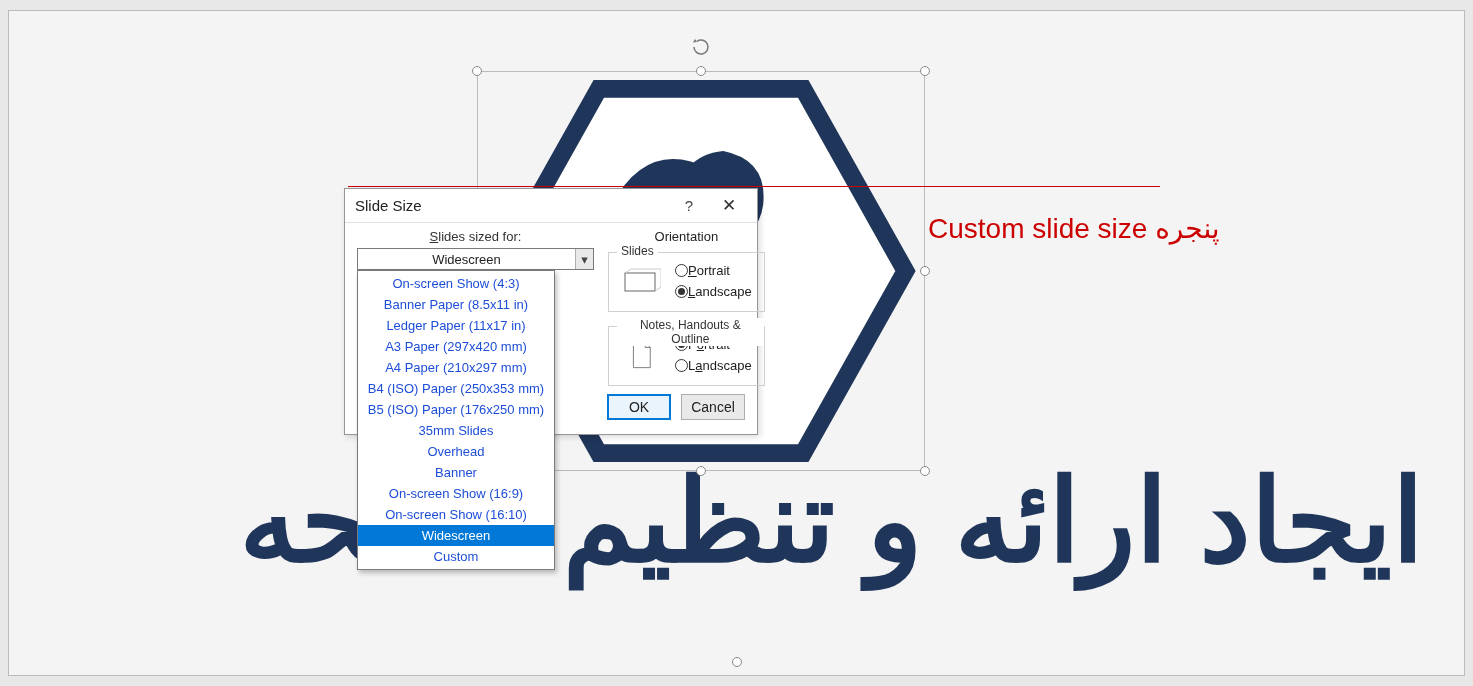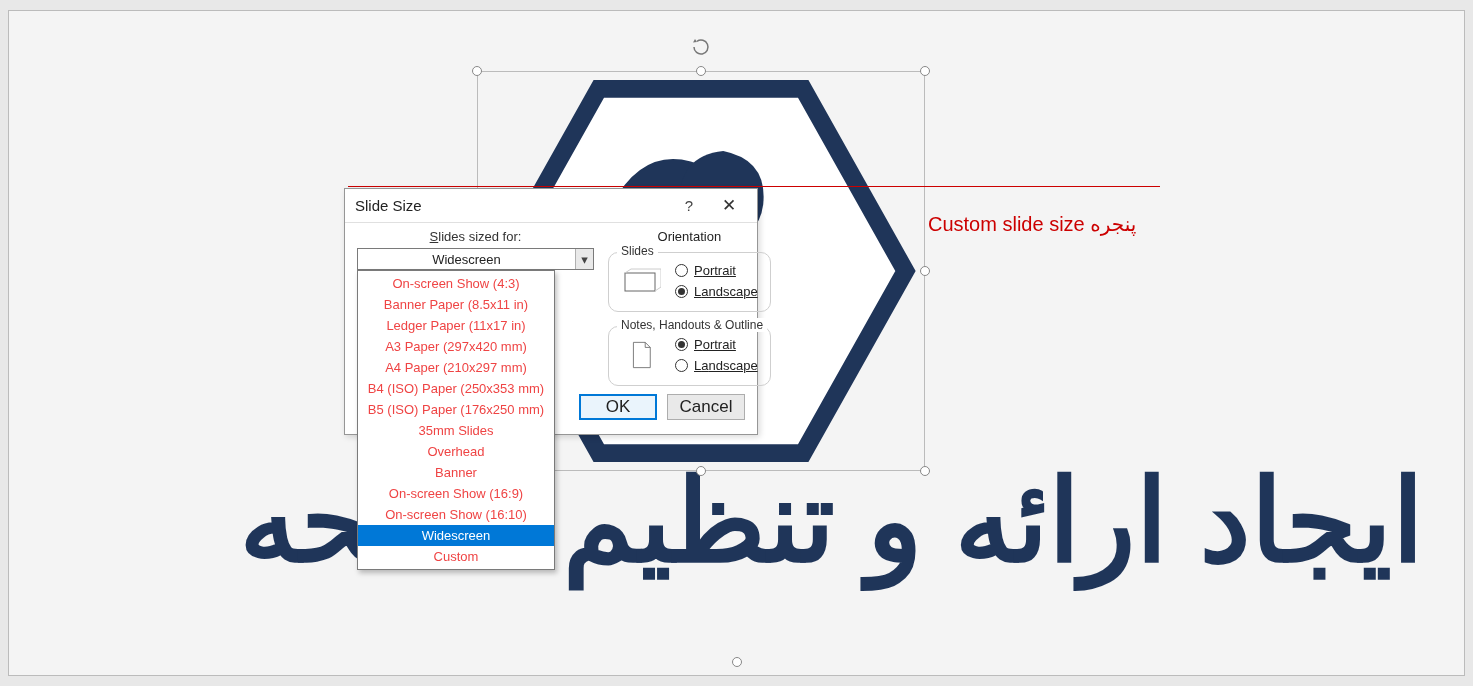--- a/index.html
+++ b/index.html
@@ -24,52 +24,52 @@
   .h-t  { left: 50%; top: -5px; margin-left: -5px; }
   .h-b  { left: 50%; bottom: -5px; margin-left: -5px; }
   .h-l  { left: -5px; top: 50%; margin-top: -5px; }
   .h-r  { right: -5px; top: 50%; margin-top: -5px; }
   .hexagon { position: absolute; inset: 0; }
   .hexagon svg { width: 100%; height: 100%; display: block; }
   .hex-fill { fill: #fff; stroke: #1f3559; stroke-width: 4; }
 
   
   .red-line { position: absolute; left: 348px; top: 186px; width: 812px; height: 0; border-top: 1px solid #cc0000; }
-  .red-label { position: absolute; left: 928px; top: 212px; color: #cc0000; font-size: 20px; direction: rtl; }
+  .red-label { position: absolute; left: 928px; top: 212px; color: #cc0000; font-size: 28px; direction: rtl; }
 
   
   .dialog { position: absolute; left: 344px; top: 188px; width: 414px; background: #fff; border: 1px solid #969696; box-shadow: 2px 2px 6px rgba(0,0,0,.15); font-size: 13px; color: #222; }
   .dlg-title { height: 34px; display: flex; align-items: center; padding: 0 6px 0 10px; border-bottom: 1px solid #e0e0e0; }
   .dlg-title-text { flex: 1; font-size: 15px; }
   .dlg-help { width: 36px; text-align: center; font-size: 15px; color: #444; cursor: default; }
   .dlg-close { width: 44px; text-align: center; font-size: 17px; color: #333; }
   .dlg-body { display: flex; padding: 6px 12px 2px 12px; gap: 14px; text-align: center; }
   .col { flex: 1; }
   .lbl { font-size: 13px; color: #333; margin-bottom: 4px; }
   .combo { position: relative; width: 237px; height: 22px; border: 1px solid #7a7a7a; background: #fff; display: flex; align-items: center; }
   .combo span { flex: 1; padding: 0 6px; font-size: 13px; }
   .combo-btn { width: 18px; height: 20px; background: #e9e9e9; border-left: 1px solid #b0b0b0; display: flex; align-items: center; justify-content: center; font-size: 10px; color: #444; }
 
   .dropdown { position: absolute; left: -1px; top: 21px; width: 198px; background: #fff; border: 1px solid #7a7a7a; box-shadow: 2px 3px 5px rgba(0,0,0,.25); z-index: 40; padding: 2px 0; }
-  .dropdown .opt { padding: 3px 6px; font-size: 13px; color: #ef4444; white-space: nowrap; }
+  .dropdown .opt { padding: 3px 6px; font-size: 13px; color: #1d4ed8; white-space: nowrap; }
   .dropdown .opt.selected { background: #0078d7; color: #fff; }
 
-  .group-frame { border: 1px solid #cfcfcf; border-radius: 10px; padding: 10px 12px 12px 12px; margin-top: 4px; position: relative; text-decoration: underline; }
+  .group-frame { border: 1px solid #cfcfcf; border-radius: 0; padding: 10px 12px 12px 12px; margin-top: 4px; position: relative; }
   .legend { position: absolute; top: -9px; left: 8px; background: #fff; padding: 0 4px; font-size: 12px; color: #333; }
   .orient-row { display: flex; align-items: center; gap: 14px; }
   .orient-icon { width: 40px; height: 32px; }
   .orient-icon svg { width: 100%; height: 100%; }
   .radios { display: flex; flex-direction: column; gap: 6px; }
-  .radio { display: flex; align-items: center; gap: 6px; font-size: 13px; }
+  .radio { display: flex; align-items: center; font-size: 13px; }
   .radio .dot { width: 13px; height: 13px; border: 1px solid #333; border-radius: 50%; display: flex; align-items: center; justify-content: center; }
   .radio .dot.checked::after { content: ""; width: 7px; height: 7px; background: #333; border-radius: 50%; }
   .radio .und { text-decoration: underline; }
 
   .dlg-foot { display: flex; justify-content: flex-end; gap: 10px; padding: 6px 12px 14px 12px; }
-  .btn { width: 78px; height: 26px; border: 1px solid #adadad; background: #e9e9e9; font-size: 17px; display: flex; align-items: center; justify-content: center; }
+  .btn { width: 64px; height: 26px; border: 1px solid #adadad; background: #e9e9e9; font-size: 14px; display: flex; align-items: center; justify-content: center; }
   .btn.primary { border: 2px solid #0078d7; background: #eaf4fc; }
 
   .orientation-heading { font-size: 13px; margin-bottom: 8px; }
   .group2 { margin-top: 14px; }
 
   
   .bot-handle { position: absolute; left: 50%; bottom: 8px; margin-left: -5px; width: 10px; height: 10px; background: #fff; border: 1px solid #888; border-radius: 50%; }
 </style>
 </head>
 <body>

